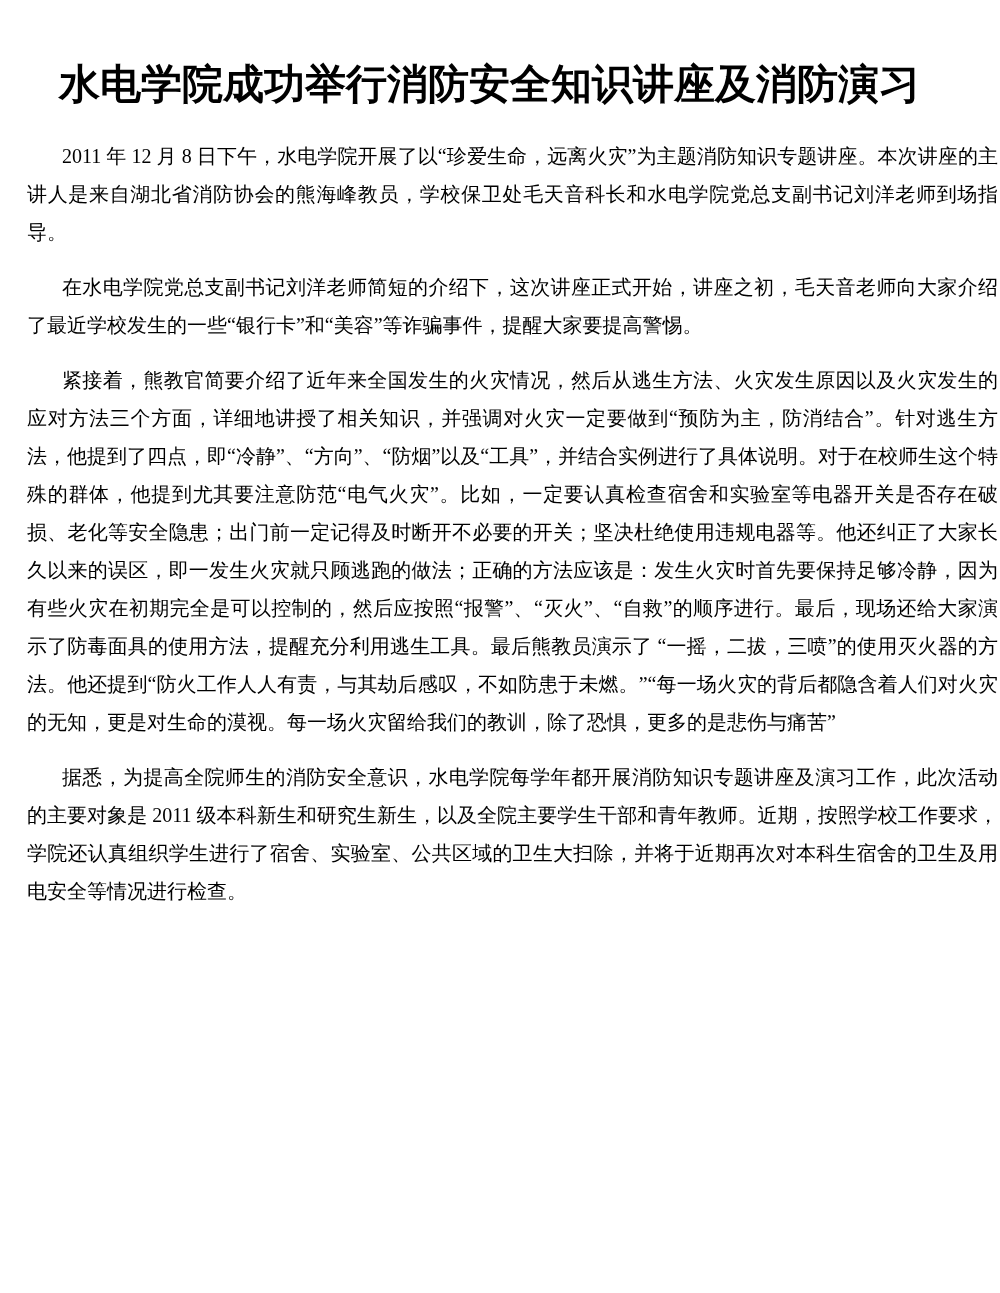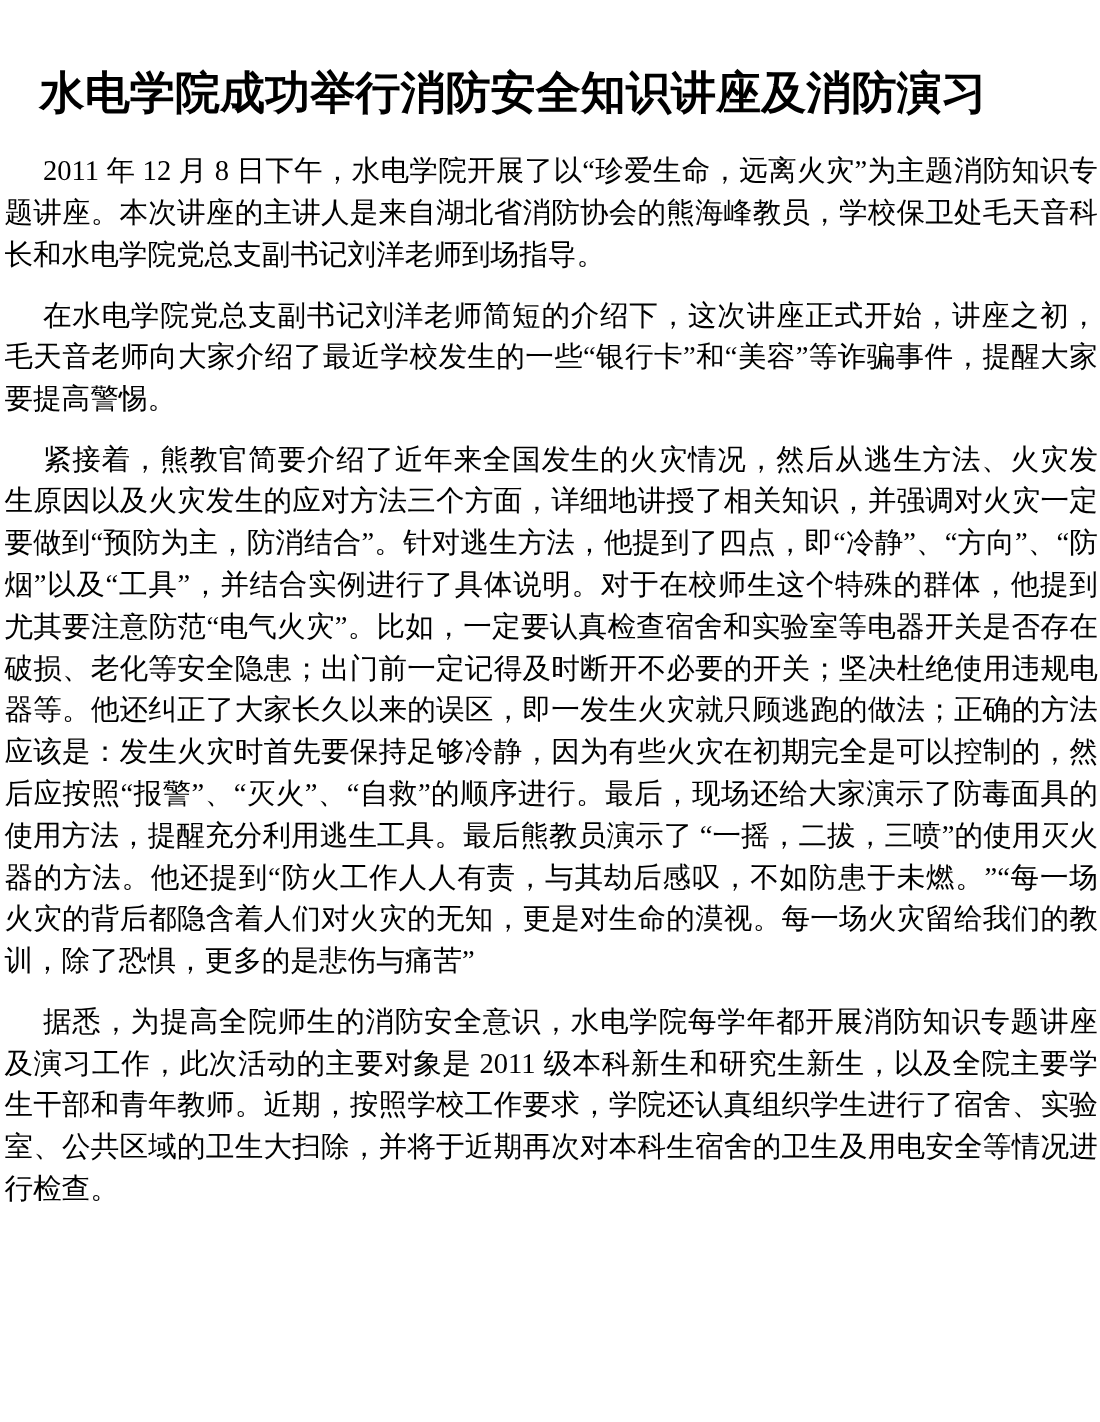--- a/index.html
+++ b/index.html
@@ -10,37 +10,38 @@
   .page {
     position: relative;
     width: 1000px;
     height: 1293px;
     margin: 0 auto;
     background: #ffffff;
     color: #000000;
     font-family: "Liberation Serif", "DejaVu Serif", serif;
     overflow: hidden;
     box-sizing: border-box;
+    padding-left: 23px;
   }
   .article-title {
     margin: 60px 60px 28px 36px;
     font-size: 41px;
     font-weight: bold;
     line-height: 1.2;
     letter-spacing: 0px;
     color: #000000;
   }
   .article-body {
     margin: 0;
     padding: 0;
   }
   .article-body p {
     margin: 0 2px 0 4px;
     padding: 0;
-    font-size: 26px;
+    font-size: 20px;
     line-height: 38px;
     text-align: justify;
     text-indent: 35px;
     color: #000000;
     word-break: break-all;
   }
   .article-body p + p {
     margin-top: 17px;
   }
 </style>

